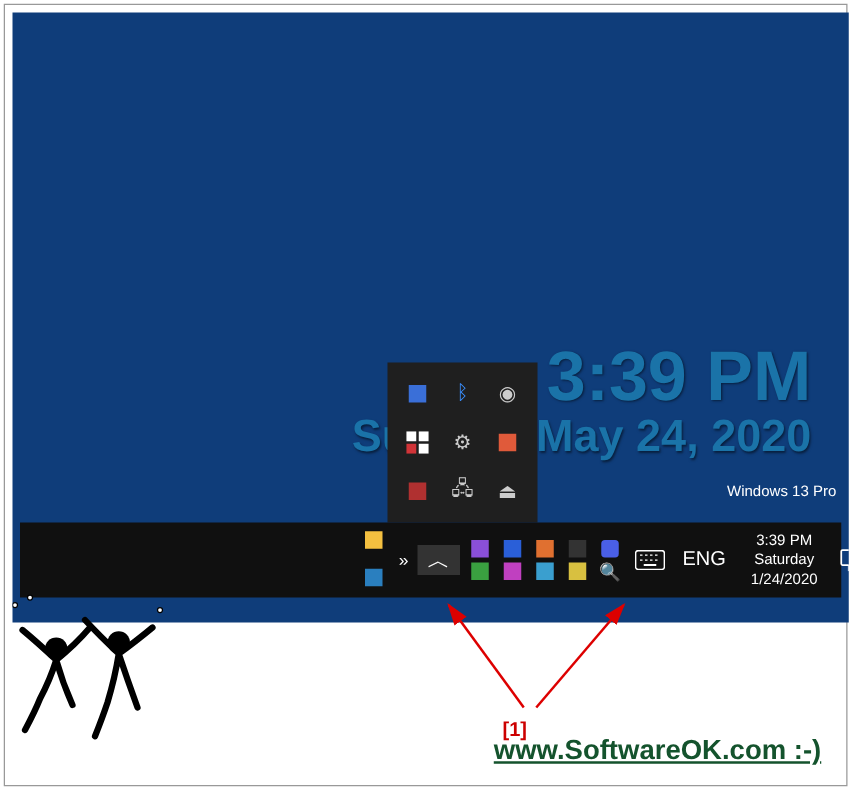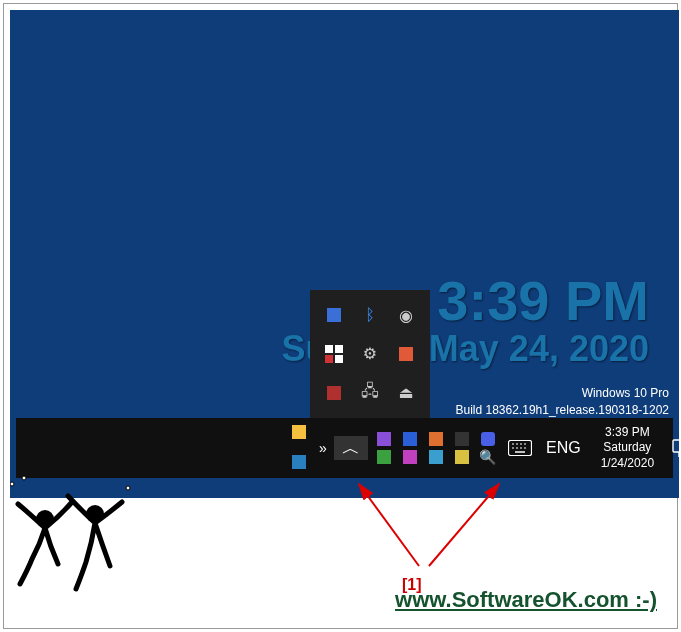--- a/index.html
+++ b/index.html
@@ -173,22 +173,21 @@
     .sq { width: 14px; height: 14px; display: inline-block; }
   </style>
 </head>
 <body>
 
 <div class="frame">
   <div class="desktop">
     <div class="clock-time">3:39 PM</div>
     <div class="clock-date">Sunday, May 24, 2020</div>
     <div class="build-info">
-      <div>Windows 10 Pro</div>
-      <div>Build 18362.19h1_release.190318-1202</div>
+      <div>Windows 13 Pro</div>
     </div>
 
     <div class="tray-flyout">
       <div class="ticon">
           <span class="sq" style="background:#3a6fd8"></span>
         </div>
       <div class="ticon" style="color:#3a8fff">ᛒ</div>
       <div class="ticon" style="color:#ccc">◉</div>
       <div class="ticon">
         <svg width="18" height="18" viewBox="0 0 18 18">

